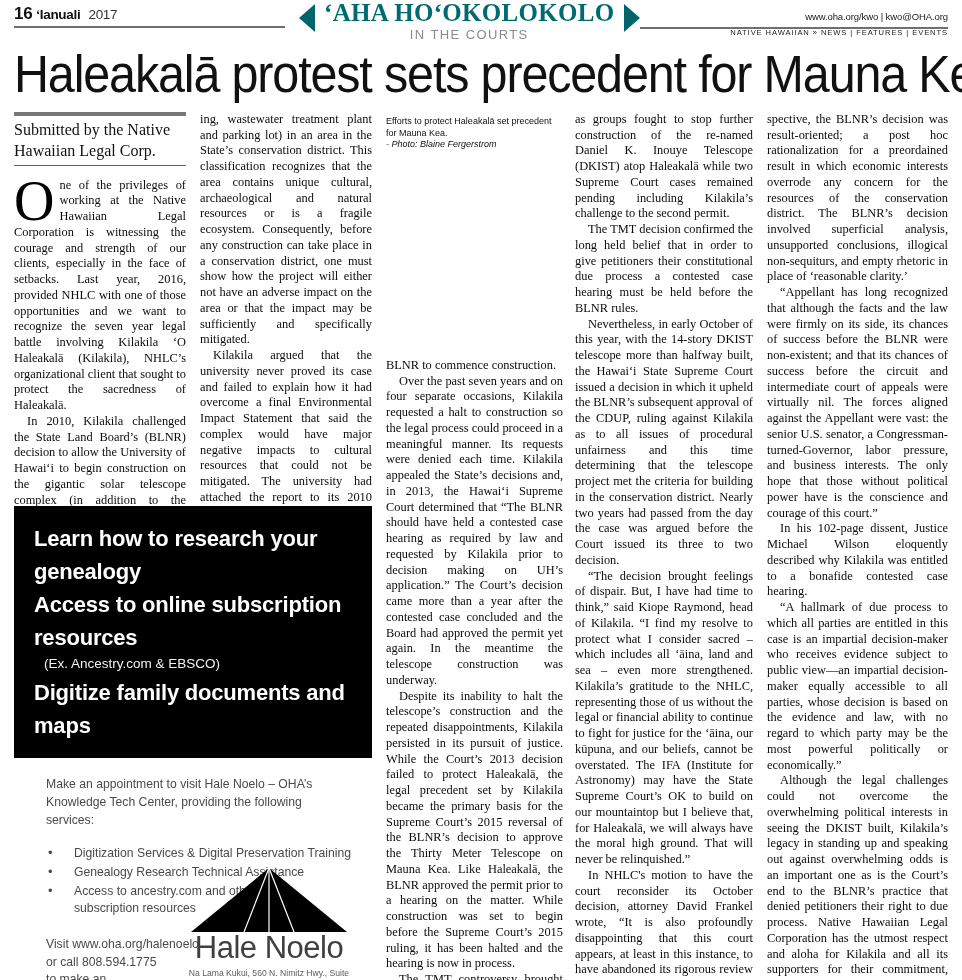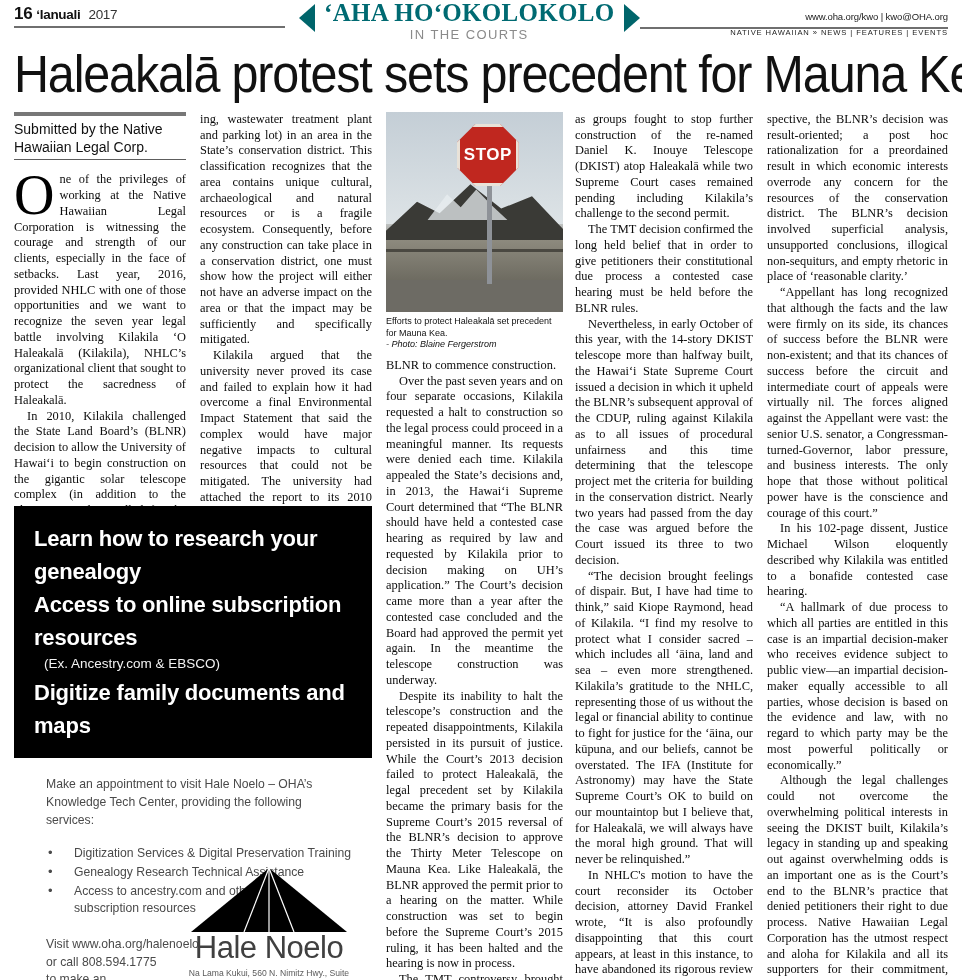--- a/index.html
+++ b/index.html
@@ -39,21 +39,21 @@
 
   
   .cols { position: relative; margin-top: 12px; height: 880px; }
   .col { position: absolute; top: 0; }
   .c1 { left: 0;   width: 172px; }
   .c2 { left: 186px; width: 172px; }
   .c3 { left: 372px; width: 177px; }
   .c4 { left: 561px; width: 178px; }
   .c5 { left: 753px; width: 181px; }
 
-  .byline { font-family: Liberation Sans, sans-serif; font-size: 14px; line-height: 1.3;
+  .byline { font-family: Liberation Serif, serif; font-size: 16px; line-height: 1.3;
             color: #111; padding-bottom: 3px; border-bottom: 1.5px solid #5d5d5d; }
   .byline-top { border-top: 4px solid #777; width: 100%; margin-bottom: 4px; }
 
   p.body { font-family: "Liberation Serif", serif; font-size: 12.4px; line-height: 1.27;
            text-align: justify; color: #0b0b0b; hyphens: auto; }
   p.body + p.body { text-indent: 13px; }
   .dropcap::first-letter {
     float: left; font-family: "Liberation Serif", serif; font-size: 56px; line-height: 0.78;
     font-weight: normal; padding: 2px 5px 0 0; color: #000;
   }
@@ -140,32 +140,20 @@
       <p class="body dropcap" style="margin-top:12px">One of the privileges of working at the Native Hawaiian Legal Corporation is witnessing the courage and strength of our clients, especially in the face of setbacks. Last year, 2016, provided NHLC with one of those opportunities and we want to recognize the seven year legal battle involving Kilakila ʻO Haleakalā (Kilakila), NHLC’s organizational client that sought to protect the sacredness of Haleakalā.</p>
       <p class="body">In 2010, Kilakila challenged the State Land Board’s (BLNR) decision to allow the University of Hawaiʻi to begin construction on the gigantic solar telescope complex (in addition to the observatory, plans called for the construction of an operations building, utility build-</p>
     </div>
 
     <div class="col c2">
       <p class="body">ing, wastewater treatment plant and parking lot) in an area in the State’s conservation district. This classification recognizes that the area contains unique cultural, archaeological and natural resources or is a fragile ecosystem. Consequently, before any construction can take place in a conservation district, one must show how the project will either not have an adverse impact on the area or that the impact may be sufficiently and specifically mitigated.</p>
       <p class="body">Kilakila argued that the university never proved its case and failed to explain how it had overcome a final Environmental Impact Statement that said the complex would have major negative impacts to cultural resources that could not be mitigated. The university had attached the report to its 2010 permit request to the</p>
     </div>
 
     <div class="photo-wrap">
-      <div class="photo">
-        <div class="sky"></div>
-        <div class="mtn"></div>
-        <div class="snow"></div>
-        <div class="ground"></div>
-        <div class="guard"></div>
-        <div class="road"></div>
-        <div class="stop-pole"></div>
-        <div class="stop-sign">
-          <span class="stop-text">STOP</span>
-        </div>
-      </div>
       <div class="caption">
         <span>Efforts to protect Haleakalā set precedent for Mauna Kea.</span><br>
         <span class="credit">- Photo: Blaine Fergerstrom</span>
       </div>
     </div>
 
     <div class="col c3" style="top:246px">
       <p class="body">BLNR to commence construction.</p>
       <p class="body">Over the past seven years and on four separate occasions, Kilakila requested a halt to construction so the legal process could proceed in a meaningful manner. Its requests were denied each time. Kilakila appealed the State’s decisions and, in 2013, the Hawaiʻi Supreme Court determined that “The BLNR should have held a contested case hearing as required by law and requested by Kilakila prior to decision making on UH’s application.” The Court’s decision came more than a year after the contested case concluded and the Board had approved the permit yet again. In the meantime the telescope construction was underway.</p>
       <p class="body">Despite its inability to halt the telescope’s construction and the repeated disappointments, Kilakila persisted in its pursuit of justice. While the Court’s 2013 decision failed to protect Haleakalā, the legal precedent set by Kilakila became the primary basis for the Supreme Court’s 2015 reversal of the BLNR’s decision to approve the Thirty Meter Telescope on Mauna Kea. Like Haleakalā, the BLNR approved the permit prior to a hearing on the matter. While construction was set to begin before the Supreme Court’s 2015 ruling, it has been halted and the hearing is now in process.</p>

